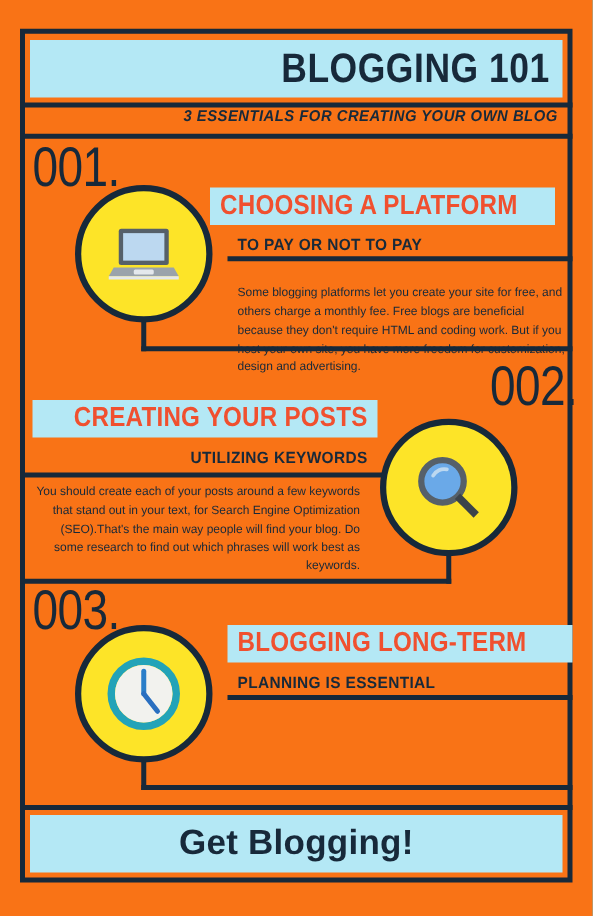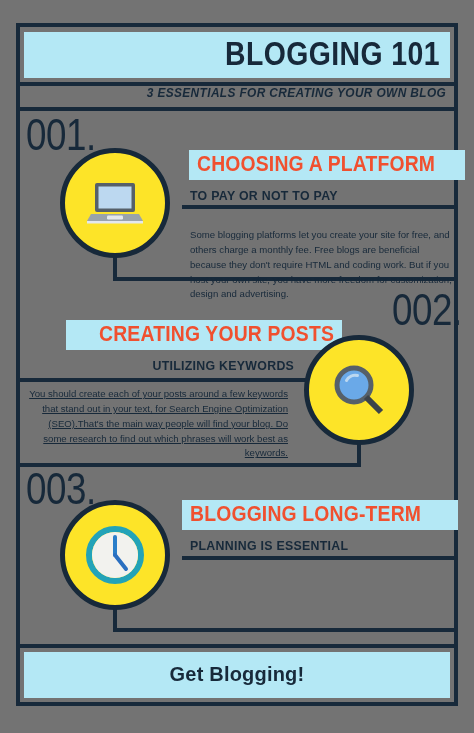--- a/index.html
+++ b/index.html
@@ -15,21 +15,21 @@
     font-family: "Liberation Sans", sans-serif;
     -webkit-font-smoothing: antialiased;
   }
 
   
   .poster {
     position: absolute;
     left: 0; top: 0;
     width: 474px;
     height: 733px;
-    background: #737373;
+    background: #f97316;
   }
   .frame {
     position: absolute;
     left: 16px;
     top: 23px;
     width: 442px;
     height: 683px;
     border: 4px solid #17293a;
     box-sizing: border-box;
   }
@@ -177,21 +177,21 @@
     background: #b4e8f5;
   }
   .footer-text {
     position: absolute;
     left: 0; right: 0;
     top: 50%;
     transform: translateY(-54%);
     text-align: center;
     font-family: "Liberation Sans", sans-serif;
     font-weight: 700;
-    font-size: 20px;
+    font-size: 28px;
     color: #17293a;
     letter-spacing: 0.2px;
     line-height: 1;
   }
 
   
   .icon-art {
     position: absolute;
     left: 50%;
     top: 50%;
@@ -226,21 +226,21 @@
 
     <svg class="icon-art" width="64" height="48" viewBox="0 0 64 48">
       <rect x="12" y="4" width="40" height="29" rx="2" fill="#566069"></rect>
       <rect x="15.5" y="7.5" width="33" height="22" fill="#bcd8f0"></rect>
       <path d="M8 35 H56 L60 42 H4 Z" fill="#9aa3ab"></path>
       <rect x="24" y="36.5" width="16" height="4" rx="1.2" fill="#e4e8ec"></rect>
       <path d="M4 42 H60 L60 44.5 H4 Z" fill="#e4e8ec"></path>
     </svg>
   </div>
 
-  <div class="head-band" style="left:189px; top:150px; width:276px;">
+  <div class="head-band" style="left:168px; top:150px; width:276px;">
     <div class="head-text left">CHOOSING A PLATFORM</div>
   </div>
 
   <div class="sub-head lscale" style="left:190px; top:189px;">TO PAY OR NOT TO PAY</div>
 
   <div class="rule" style="left:182px; top:205px; width:276px; height:4px;"></div>
 
   <div class="body-copy" style="left:190px; top:228px; width:262px;">Some blogging platforms let you create your site for free, and others charge a monthly fee. Free blogs are beneficial because they don't require HTML and coding work. But if you host your own site, you have more freedom for customization, design and advertising.</div>
 
   <div class="step-number" style="left:392px; top:287px;">002.</div>
@@ -250,29 +250,29 @@
 
   <div class="icon-circle" style="left:304px; top:335px;">
 
     <svg class="icon-art" width="58" height="58" viewBox="0 0 58 58">
       <circle cx="24" cy="24" r="17" fill="#6aa9e8" stroke="#566069" stroke-width="5"></circle>
       <path d="M16.5 19.5 a10 10 0 0 1 11 -5" fill="none" stroke="#bcd8f0" stroke-width="3" stroke-linecap="round"></path>
       <line x1="36" y1="36" x2="51" y2="51" stroke="#3c434a" stroke-width="6" stroke-linecap="butt"></line>
     </svg>
   </div>
 
-  <div class="head-band" style="left:26px; top:320px; width:276px;margin-left:40px;">
+  <div class="head-band" style="left:26px; top:320px; width:276px;">
     <div class="head-text right">CREATING YOUR POSTS</div>
   </div>
 
   <div class="sub-head rscale" style="right:180px; top:359px;">UTILIZING KEYWORDS</div>
 
   <div class="rule" style="left:16px; top:378px; width:290px; height:4px;"></div>
 
-  <div class="body-copy align-right" style="left:26px; top:387px; width:262px;text-decoration:underline;">You should create each of your posts around a few keywords that stand out in your text, for Search Engine Optimization (SEO).That's the main way people will find your blog. Do some research to find out which phrases will work best as keywords.</div>
+  <div class="body-copy align-right" style="left:26px; top:387px; width:262px;">You should create each of your posts around a few keywords that stand out in your text, for Search Engine Optimization (SEO).That's the main way people will find your blog. Do some research to find out which phrases will work best as keywords.</div>
 
   <div class="step-number" style="left:26px; top:466px;">003.</div>
 
   <div class="circle-stem" style="left:113px; top:608px; height:24px;"></div>
   <div class="rule" style="left:113px; top:628px; width:345px; height:4px;"></div>
 
   <div class="icon-circle" style="left:60px; top:500px;">
 
     <svg class="icon-art" width="62" height="62" viewBox="0 0 62 62">
       <circle cx="31" cy="31" r="26" fill="none" stroke="#23a3b8" stroke-width="6"></circle>

